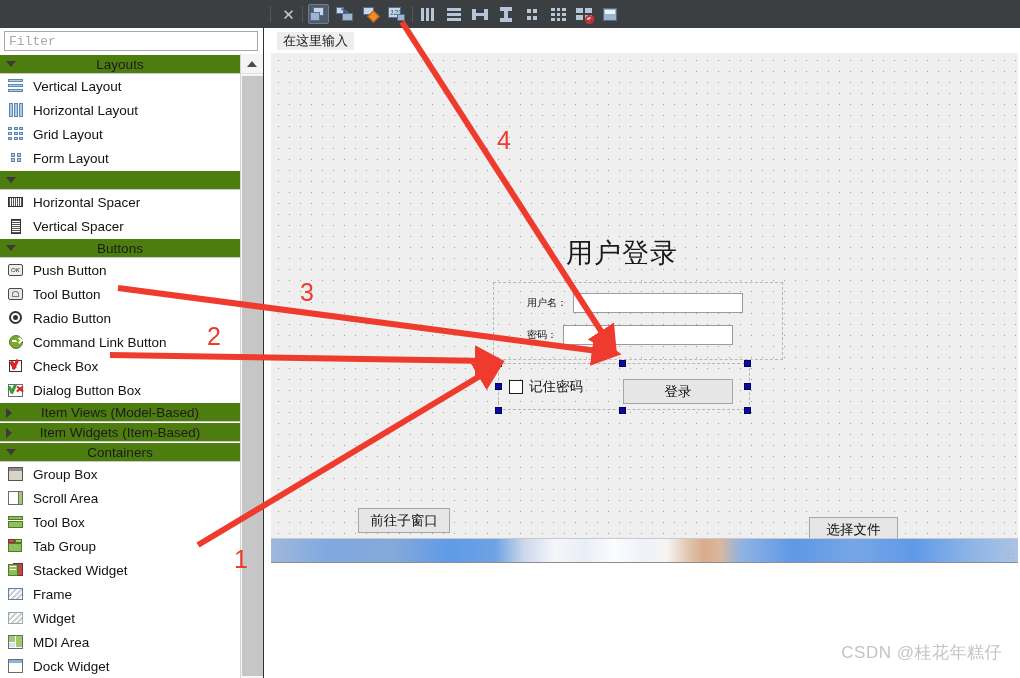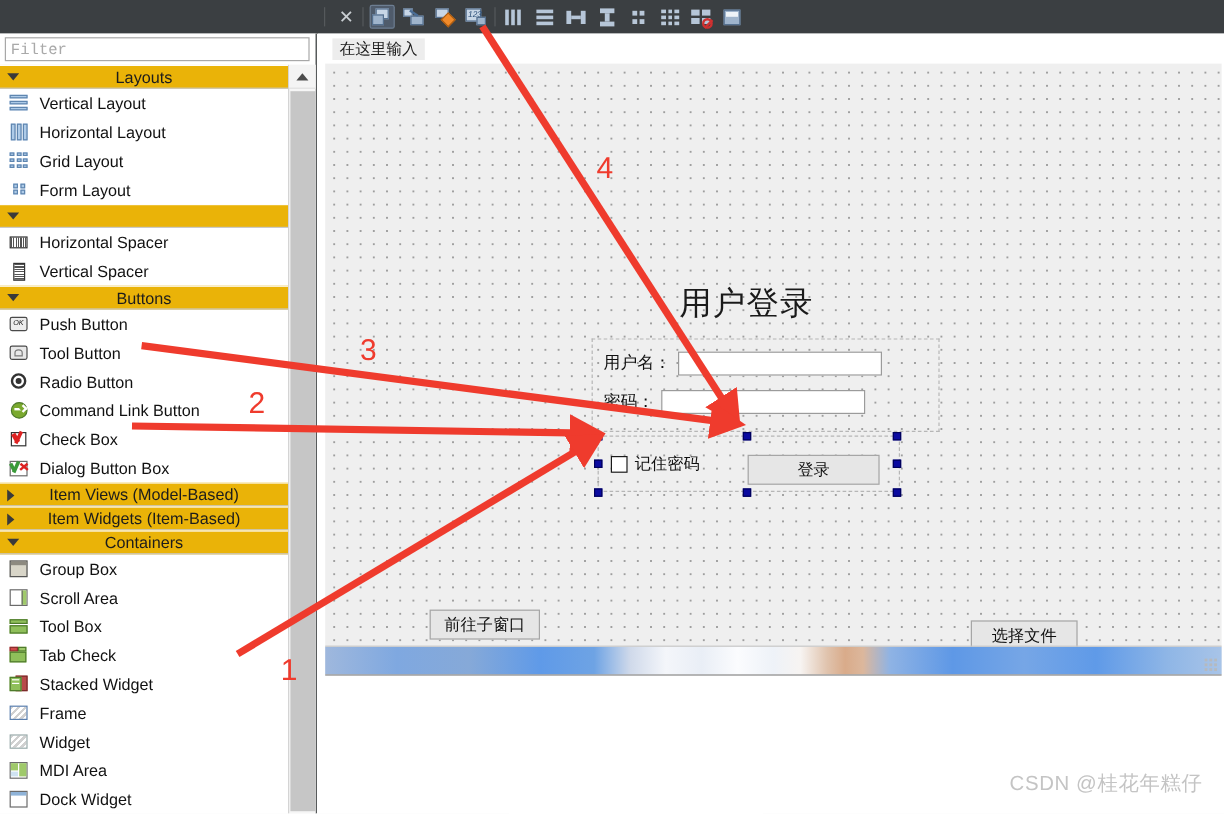--- a/index.html
+++ b/index.html
@@ -113,21 +113,21 @@
   .chev-up {
     width: 0; height: 0;
     border-left: 5px solid transparent; border-right: 5px solid transparent;
     border-bottom: 6px solid #4c4c4c;
   }
   .sb-thumb {
     position: absolute; left: 1px; top: 22px; width: 21px; height: 600px;
     background: #c6c6c6;
   }
   .grp {
-    height: 20px; background: #eab308;
+    height: 20px; background: #4d7c0f;
     border-top: 1px solid #fdfdfd; border-bottom: 1px solid #c9c9c9;
     display: flex; align-items: center; position: relative; justify-content: center;
   }
   .grp .gchev {
     position: absolute; left: 6px; top: 6px;
     width: 0; height: 0;
   }
   .gchev.down {
     border-left: 5px solid transparent; border-right: 5px solid transparent;
     border-top: 6px solid #3a3a3a;
@@ -192,21 +192,21 @@
     opacity: .85;
   }
 
   
   .title-login {
     position: absolute; left: 295px; top: 182px;
     font-size: 27px; color: #1a1a1a; letter-spacing: 1px;
   }
   .dashbox { position: absolute; border: 1px dashed #b6b6b6; }
   .fieldrow { position: absolute; display: flex; align-items: center; gap: 6px; }
-  .flabel { font-size: 14px; color: #101010; white-space: nowrap; }
+  .flabel { font-size: 10px; color: #101010; white-space: nowrap; margin-left: 24px; }
   .linedit {
     width: 170px; height: 20px; background: #ffffff; border: 1px solid #9b9b9b;
   }
   .chkrow {
     position: absolute; left: 503px; top: 352px;
     display: flex; align-items: center; gap: 6px;
   }
   .chkbox {
     width: 14px; height: 14px; background: #fff; border: 1.6px solid #1a1a1a;
   }
@@ -508,21 +508,21 @@
             <i style="left: 1px; top: 7px; width: 15px; height: 7px; background: rgb(143, 191, 90); border: 1px solid rgb(78, 122, 44);"></i>
           </span>
           <span class="lbl">Tool Box</span>
         </div>
         <div class="witem">
           <span class="wic">
             <i style="left: 1px; top: 1px; width: 7px; height: 4px; background: rgb(208, 74, 74); border: 1px solid rgb(138, 47, 47);"></i>
             <i style="left: 8px; top: 1px; width: 7px; height: 4px; background: rgb(159, 201, 106); border: 1px solid rgb(78, 122, 44);"></i>
             <i style="left: 1px; top: 5px; width: 14px; height: 9px; background: rgb(143, 191, 90); border: 1px solid rgb(78, 122, 44);"></i>
           </span>
-          <span class="lbl">Tab Check</span>
+          <span class="lbl">Tab Group</span>
         </div>
         <div class="witem">
           <span class="wic">
             <i style="left: 6px; top: 1px; width: 10px; height: 13px; background: rgb(184, 74, 74); border: 1px solid rgb(122, 42, 42);"></i>
             <i style="left: 1px; top: 2px; width: 10px; height: 12px; background: rgb(143, 191, 90); border: 1px solid rgb(78, 122, 44);"></i>
             <i style="left: 3px; top: 4px; width: 6px; height: 1.5px; background: rgb(255, 255, 255);"></i>
             <i style="left: 3px; top: 7px; width: 6px; height: 1.5px; background: rgb(255, 255, 255);"></i>
           </span>
           <span class="lbl">Stacked Widget</span>
         </div>

